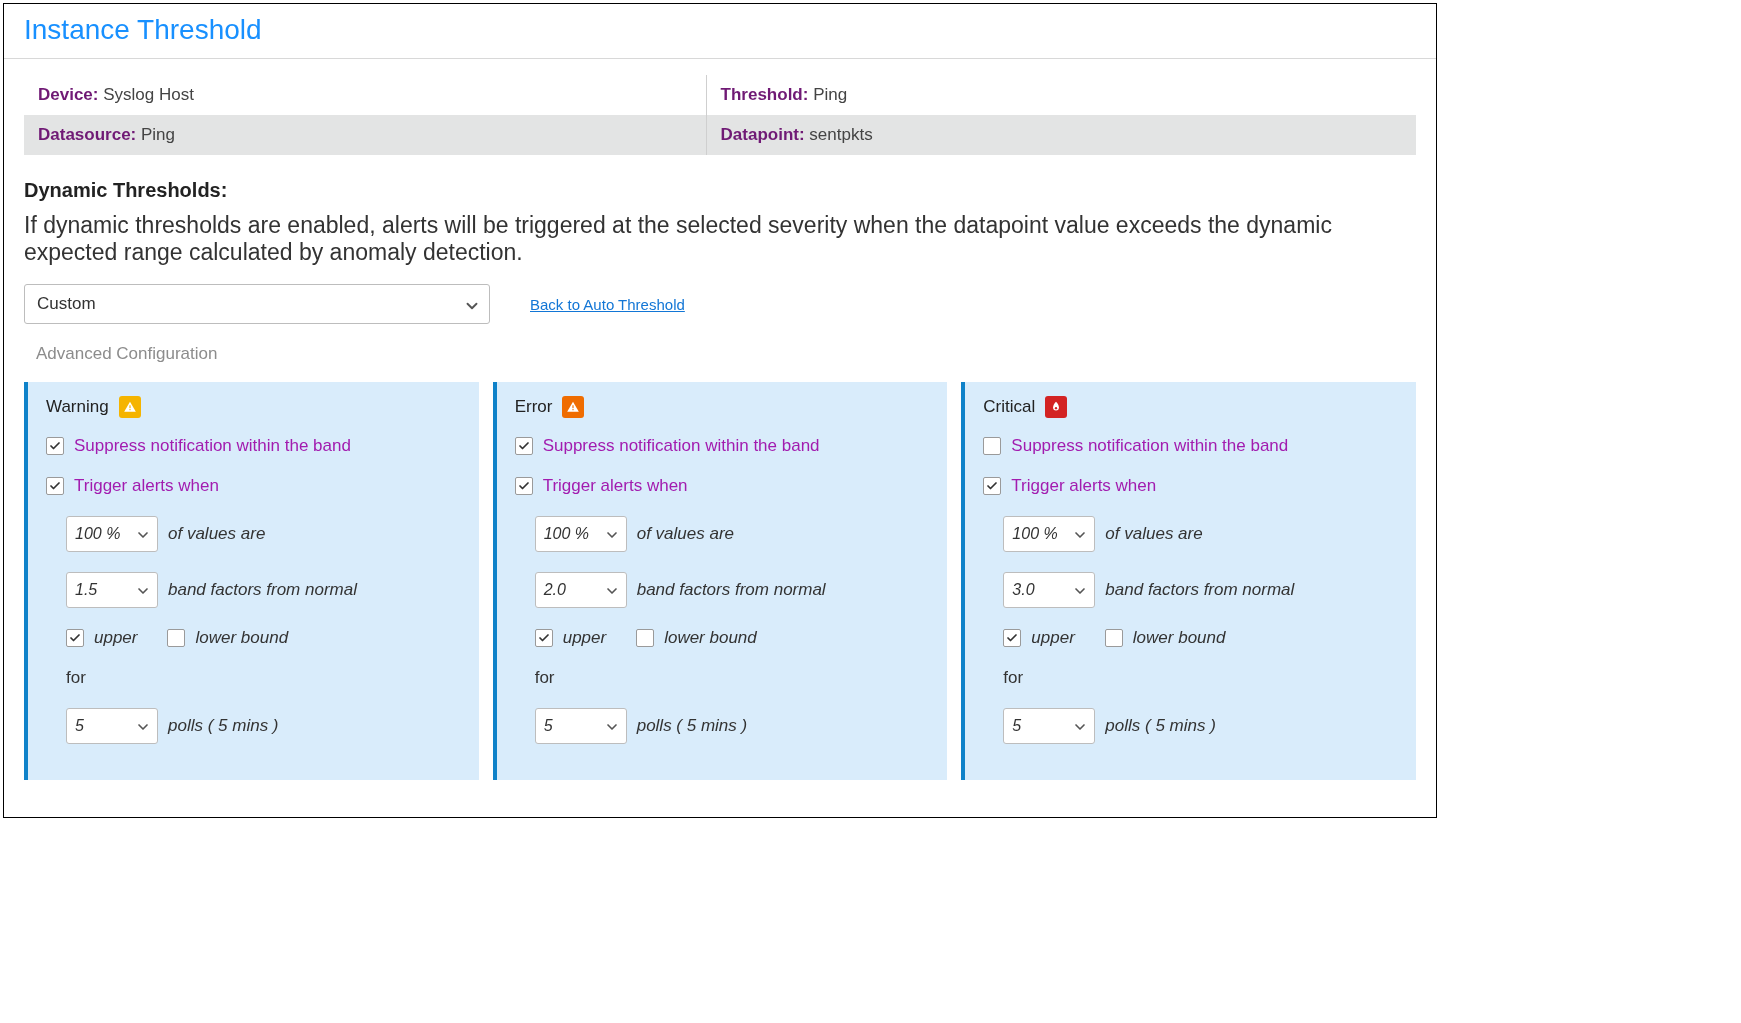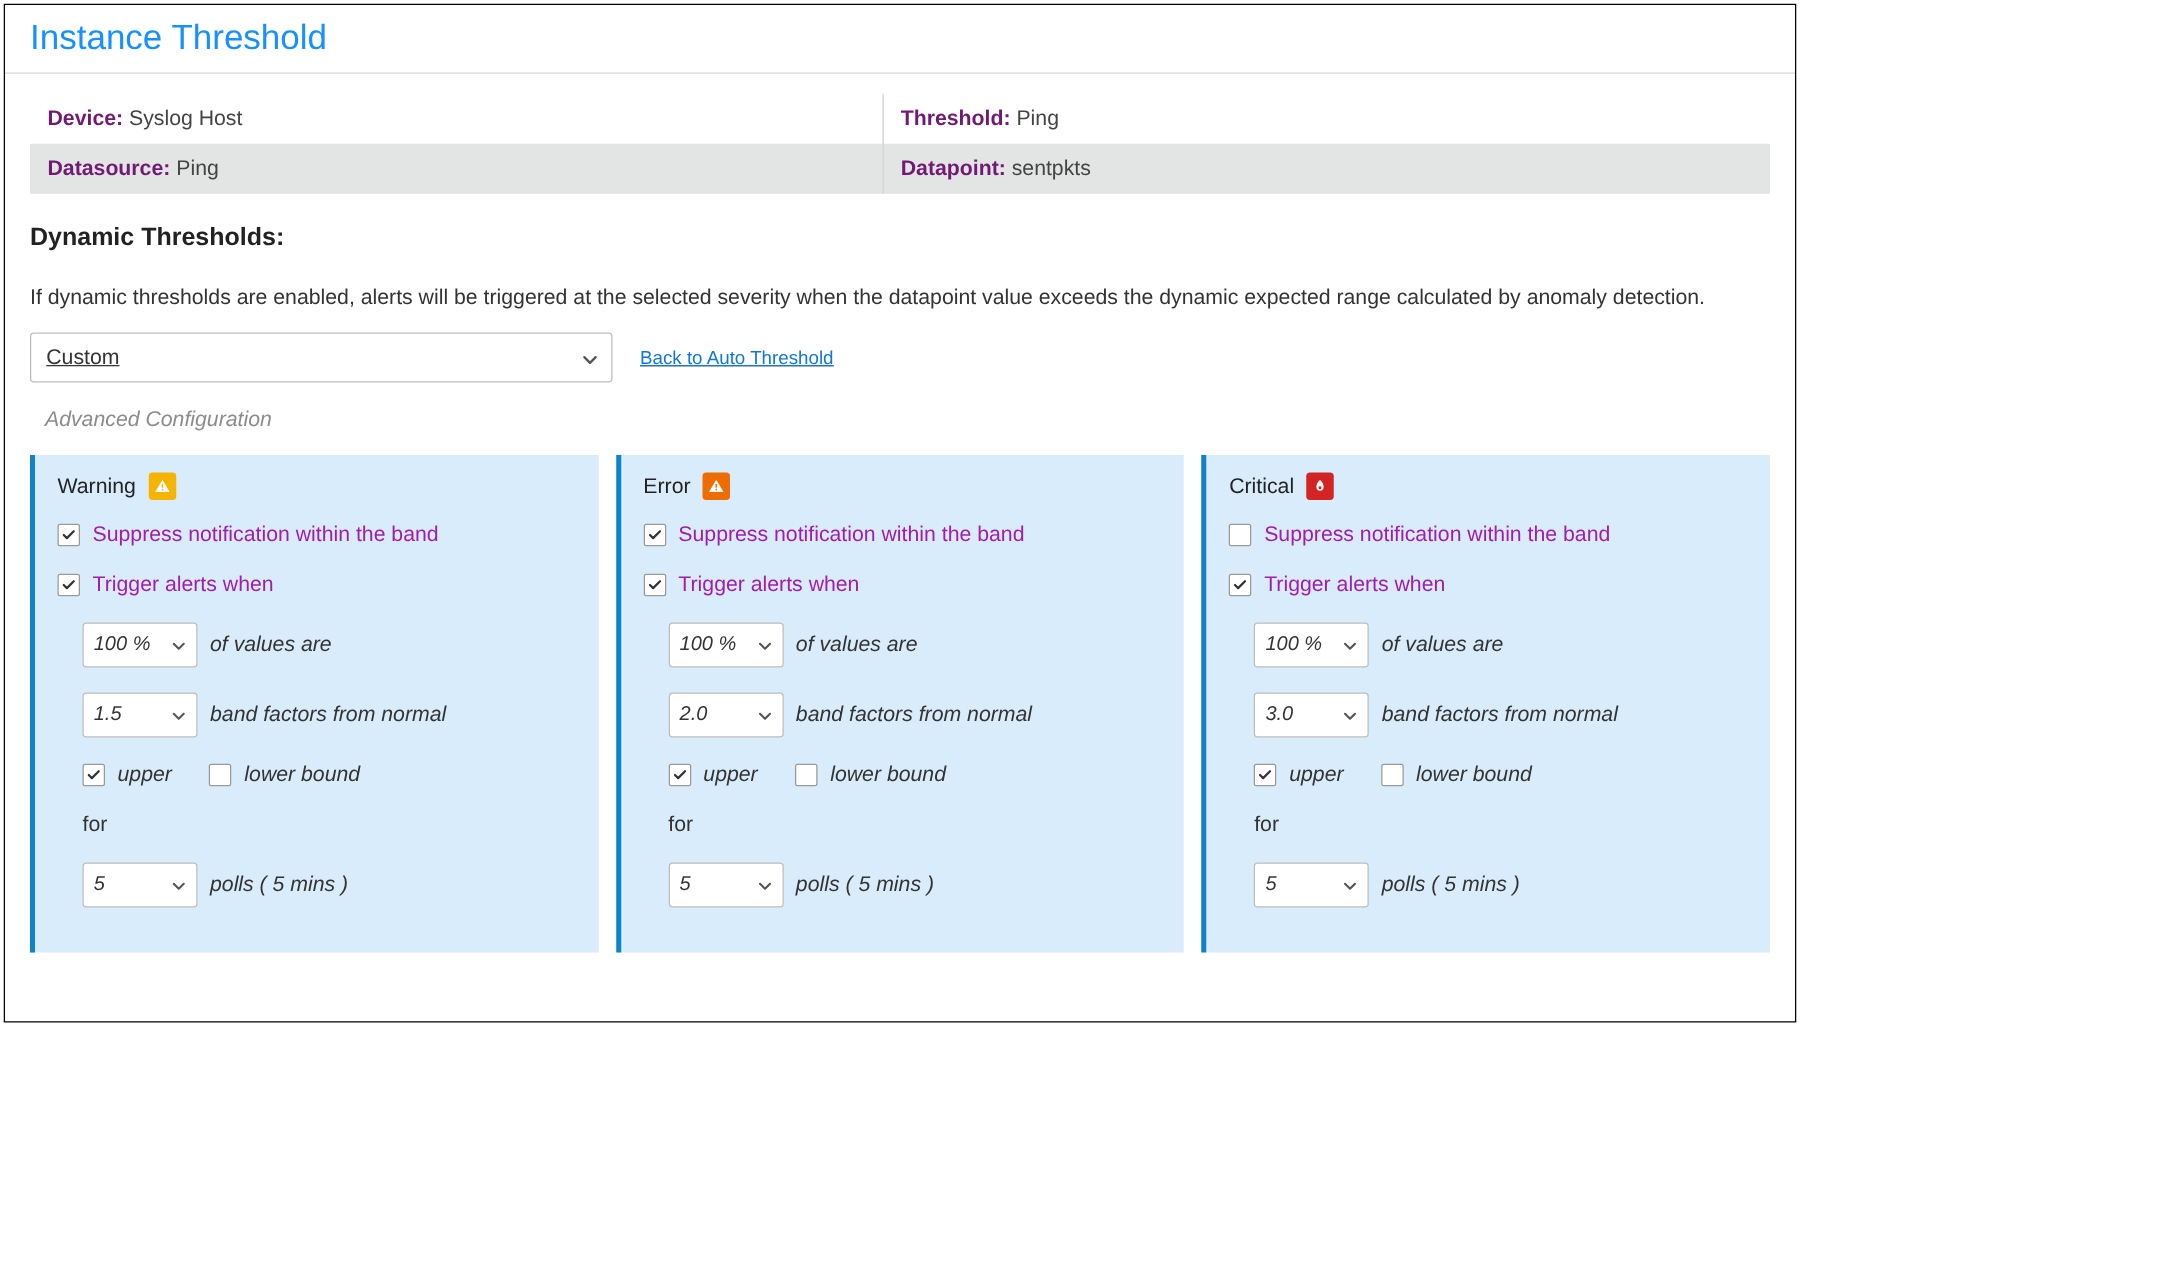--- a/index.html
+++ b/index.html
@@ -49,30 +49,29 @@
   .lbl { font-weight: 600; color:#701a75;text-align:center; }
   .val { font-weight: 400; color:#444; }
 
   .dyn-head {
     margin-top: 24px;
     font-size: 20px;
     font-weight: 700;
     color:#222;
   }
   .dyn-desc {
-    margin-top: 26px;
-    font-size: 17px;
+    margin-top: 10px;
+    font-size: 23px;
     color:#333;
   }
   .controls-row {
     display:flex;
     align-items:center;
-    gap: 22px;
+    gap: 40px;
     margin-top: 18px;
-    text-decoration: underline;
   }
   .select-lg {
     width: 466px;
     height: 40px;
     border:1px solid #bdbdbd;
     border-radius: 3px;
     display:flex;
     align-items:center;
     justify-content:space-between;
     padding: 0 12px;
@@ -85,21 +84,20 @@
     color:#1276d6;
     text-decoration: underline;
     font-size:15px;
     cursor:pointer;
   }
   .adv-conf {
     margin-top: 20px;
     margin-left: 12px;
     color:#8c8c8c;
     font-size:17px;
-    font-style:italic;
   }
   .cards-row {
     display:flex;
     gap: 14px;
     margin-top: 18px;
   }
   .card {
     flex:1;
     background:#d9ecfb;
     border-left: 4px solid #0f82c9;

